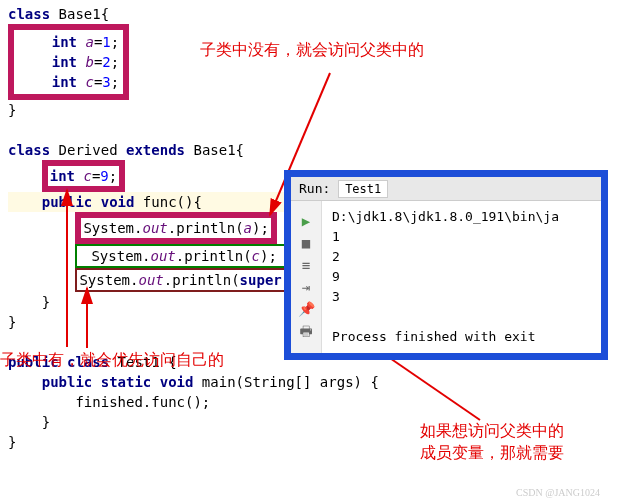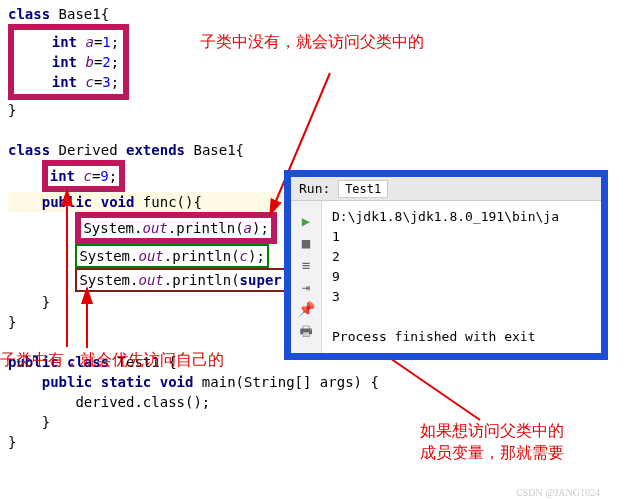--- a/index.html
+++ b/index.html
@@ -4,21 +4,21 @@
 <style>
 body{margin:0;font-family:Consolas,Monaco,monospace;font-size:14px;background:#fff}
 .container{width:608px;height:500px;position:relative;overflow:hidden}
 .code-area{padding:4px 8px;line-height:20px}
 .line{white-space:pre}
 .kw{color:#000080;font-weight:bold}
 .field{color:#660e7a;font-style:italic}
 .num{color:#0000ff}
 .hl{background:#fffae3}
 .box-red{border:6px solid #be185d;display:inline-block;padding:0 2px}
-.box-green{border:2px solid #008000;display:inline-block;padding:0 2px}
+.box-green{border:2px solid #008000;display:inline-block;padding:0 14px}
 .box-cyan{border:2px solid #7f1d1d;display:inline-block;padding:0 2px}
 .annotation{color:#e30000;font-family:"Microsoft YaHei",sans-serif;font-size:16px;position:absolute}
 .run-panel{position:absolute;right:0;top:170px;width:310px;background:#f2f2f2;border:7px solid #1d4ed8;font-size:13px}
 .run-header{padding:4px 8px;background:#e8e8e8;border-bottom:1px solid #ccc}
 .run-body{display:flex}
 .run-toolbar{width:30px;background:#f2f2f2;border-right:1px solid #ddd;padding:6px 0;text-align:center}
 .run-icon{display:block;margin:6px auto;width:16px;height:16px;color:#666;font-size:14px;line-height:16px}
 .run-output{flex:1;background:#fff;padding:6px 10px;line-height:20px;white-space:pre;overflow:hidden}
 .tab{background:#fff;border:1px solid #ccc;padding:1px 6px;font-size:12px}
 .watermark{position:absolute;bottom:2px;right:8px;font-size:10px;color:#ccc;font-family:Liberation Serif, serif}
@@ -37,26 +37,26 @@
 <div class="line">    <span class="box-red"><span class="kw">int</span> <span class="field">c</span>=<span class="num">9</span>;</span></div>
 <div class="line hl">    <span class="kw">public void</span> func(){</div>
 <div class="line">        <span class="box-red" style="display:inline-block"><span style="display:block">System.<span class="field">out</span>.println(<span class="field">a</span>);</span></span></div>
 <div class="line">        <span class="box-green">System.<span class="field">out</span>.println(<span class="field">c</span>);</span></div>
 <div class="line">        <span class="box-cyan">System.<span class="field">out</span>.println(<span class="kw">super</span>.<span class="field">c</span>);</span></div>
 <div class="line">    }</div>
 <div class="line">}</div>
 <div class="line"> </div>
 <div class="line"><span class="kw">public class</span> Test1 {</div>
 <div class="line">    <span class="kw">public static void</span> main(String[] args) {</div>
-<div class="line">        derived.class();</div>
+<div class="line">        finished.func();</div>
 <div class="line">    }</div>
 <div class="line">}</div>
 </div>
 
-<div class="annotation" style="top:32px;left:200px">子类中没有，就会访问父类中的</div>
+<div class="annotation" style="top:40px;left:200px">子类中没有，就会访问父类中的</div>
 <svg class="arrow" style="top:65px;left:260px" width="90" height="160">
       <defs>
         <marker id="ah" markerWidth="10" markerHeight="10" refX="8" refY="3" orient="auto">
           <path d="M0,0 L0,6 L9,3 z" fill="#e30000"></path>
         </marker>
       </defs>
       <line x1="70" y1="8" x2="10" y2="150" stroke="#e30000" stroke-width="2" marker-end="url(#ah)"></line>
     </svg>
 
 <div class="annotation" style="top:350px;left:0">子类中有，就会优先访问自己的</div>

